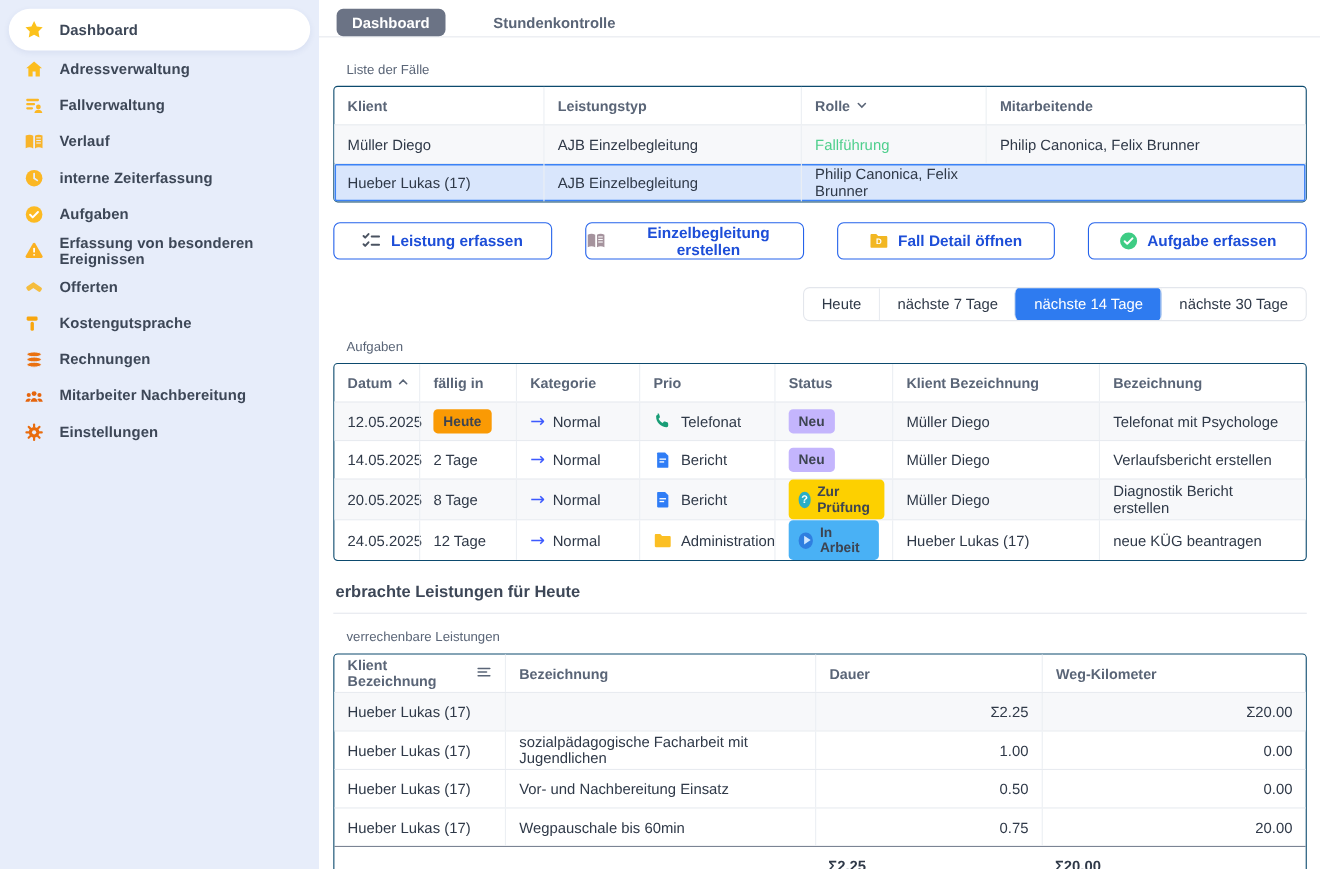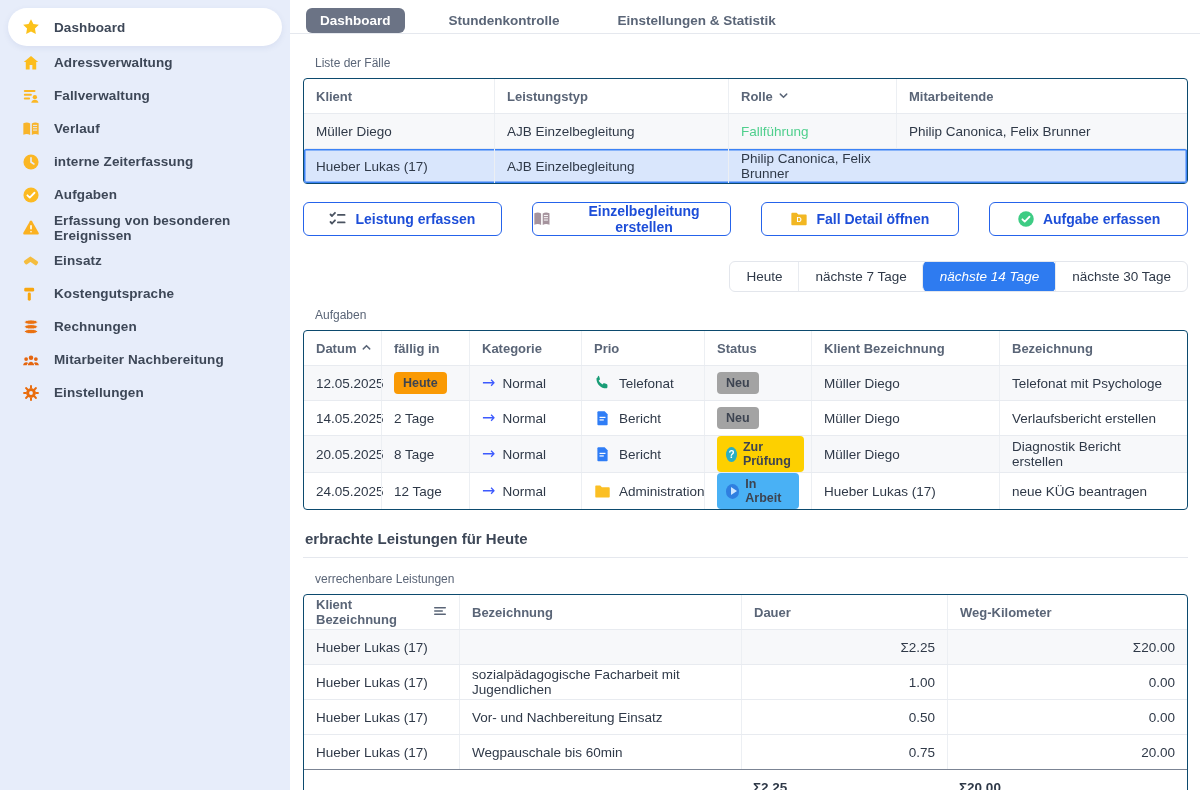--- a/index.html
+++ b/index.html
@@ -46,26 +46,26 @@
   .actions { display:flex; gap:30px; margin-top:18px; }
   .act-btn { flex:1; height:34px; background:#fff; border:1.5px solid #2563eb; border-radius:6px;
     display:flex; align-items:center; justify-content:center; gap:8px;
     color:#1d4ed8; font-weight:700; font-size:14px; cursor:pointer; }
   .act-btn svg { width:18px; height:18px; }
   
   .seg-row { display:flex; justify-content:flex-end; margin-top:25px; }
   .segs { display:flex; border:1px solid #e3e6ec; border-radius:6px; overflow:hidden; background:#fff; }
   .seg { padding:7px 16px; font-size:13.5px; color:#2f3948; border-left:1px solid #e8ebf0; cursor:pointer; }
   .seg:first-child { border-left:none; }
-  .seg.active { background:#2e7bf0; color:#fff; border-radius:6px; margin:-1px; padding:8px 17px;font-style:italic; }
+  .seg.active { background:#2e7bf0; color:#fff; border-radius:6px; margin:-1px; padding:8px 17px; }
   
   .tasks .tr { grid-template-columns:77px 88px 112px 123px 107px 188px 188px; }
   .badge { display:inline-flex; align-items:center; gap:6px; border-radius:4px; padding:4px 9px; font-size:12.5px; font-weight:600; color:#3d4451; }
   .b-due { background:#fa9a04; }
-  .b-neu { background:#a3a3a3; }
+  .b-neu { background:#c4b5fd; }
   .b-check { background:#fdd000; }
   .b-work { background:#49b1f5; }
   .st-ico { width:15px; height:15px; border-radius:50%; display:inline-flex; align-items:center; justify-content:center; color:#fff; font-size:10px; font-weight:700; }
   .st-q { background:#29aec5; }
   .st-p { background:#2f7fe0; }
   .tri { width:0; height:0; border-left:6px solid #cfe7ff; border-top:4px solid transparent; border-bottom:4px solid transparent; margin-left:2px; }
   .prio-arrow { color:#3d5afe; font-family:"DejaVu Sans",sans-serif; font-size:16px; line-height:1; margin-right:7px; }
   .cat-ico { width:17px; height:17px; margin-right:8px; display:inline-flex; }
   .cat-ico svg { width:17px; height:17px; }
   .sort-ico svg { width:11px; height:11px; }
@@ -148,21 +148,21 @@
       </span>
     <span class="sb-label">Erfassung von besonderen Ereignissen</span>
   </div>
   <div class="sb-item">
     <span class="sb-icon i8">
         <svg viewBox="0 0 20 20" fill="currentColor">
           <rect x="2" y="7" width="10" height="5" rx="1.6" transform="rotate(-35 7 9.5)"></rect>
           <rect x="8" y="8" width="10" height="5" rx="1.6" transform="rotate(35 13 10.5)"></rect>
         </svg>
       </span>
-    <span class="sb-label">Einsatz</span>
+    <span class="sb-label">Offerten</span>
   </div>
   <div class="sb-item">
     <span class="sb-icon i9">
         <svg viewBox="0 0 20 20" fill="currentColor">
           <rect x="2.5" y="3" width="11" height="4.2" rx="1.4"></rect>
           <rect x="6.4" y="8.4" width="3.4" height="9" rx="1.6"></rect>
         </svg>
       </span>
     <span class="sb-label">Kostengutsprache</span>
   </div>
@@ -205,21 +205,20 @@
         </svg>
       </span>
     <span class="sb-label">Einstellungen</span>
   </div>
 </aside>
 
 <main class="main">
   <nav class="tabsbar">
     <div class="tab active">Dashboard</div>
     <div class="tab">Stundenkontrolle</div>
-    <div class="tab">Einstellungen &amp; Statistik</div>
   </nav>
 
   <div class="content">
 
     <div class="sec-label">Liste der Fälle</div>
     <div class="tbl cases">
       <div class="tr th-row">
         <div class="th-c">Klient</div>
         <div class="th-c">Leistungstyp</div>
         <div class="th-c">

